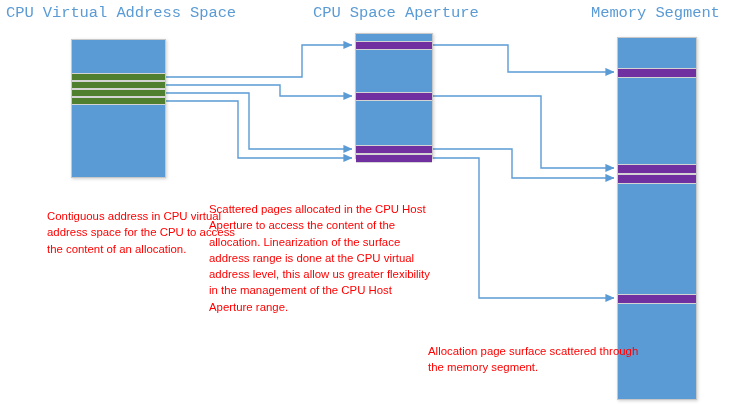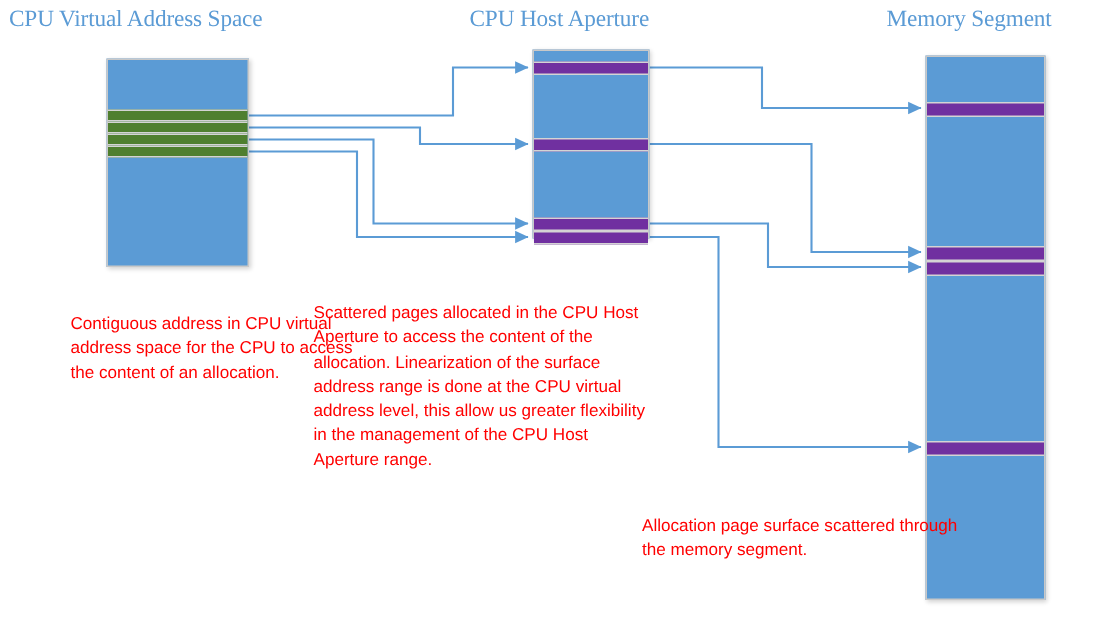--- a/index.html
+++ b/index.html
@@ -17,21 +17,21 @@
   #canvas {
     position: absolute;
     left: 0; top: 0;
     width: 735px;
     height: 412px;
   }
   .hdr {
     position: absolute;
     color: #5b9bd5;
     font-size: 15.5px;
-    font-family: Liberation Serif, serif;
+    font-family: Liberation Mono, monospace;
     white-space: nowrap;
     letter-spacing: -0.1px;
   }
   #hdr-vas { left: 6px;   top: 4px; }
   #hdr-aper{ left: 313px; top: 4px; }
   #hdr-mem { left: 591px; top: 4px; }
 
   .colbox {
     position: absolute;
     background: #5b9bd5;
@@ -59,21 +59,21 @@
   #note-vas  { left: 47px;  top: 193px; width: 190px; margin-top: 15px; }
   #note-aper { left: 209px; top: 201px; width: 225px; }
   #note-mem  { left: 428px; top: 343px; width: 215px; }
 
   svg { display: block; }
 </style>
 </head>
 <body>
 
 <div class="hdr" id="hdr-vas">CPU Virtual Address Space</div>
-<div class="hdr" id="hdr-aper">CPU Host Aperture</div>
+<div class="hdr" id="hdr-aper">CPU Space Aperture</div>
 <div class="hdr" id="hdr-mem">Memory Segment</div>
 
 <svg id="canvas" width="735" height="412" viewBox="0 0 735 412">
   <defs>
     <marker id="arw" markerWidth="9" markerHeight="9" refX="8.6" refY="4.5" orient="auto" markerUnits="userSpaceOnUse">
       <path d="M0,0.4 L9,4.5 L0,8.6 Z" fill="#5b9bd5"></path>
     </marker>
   </defs>
 
   <g fill="none" stroke="#5b9bd5" stroke-width="1.4" marker-end="url(#arw)">

